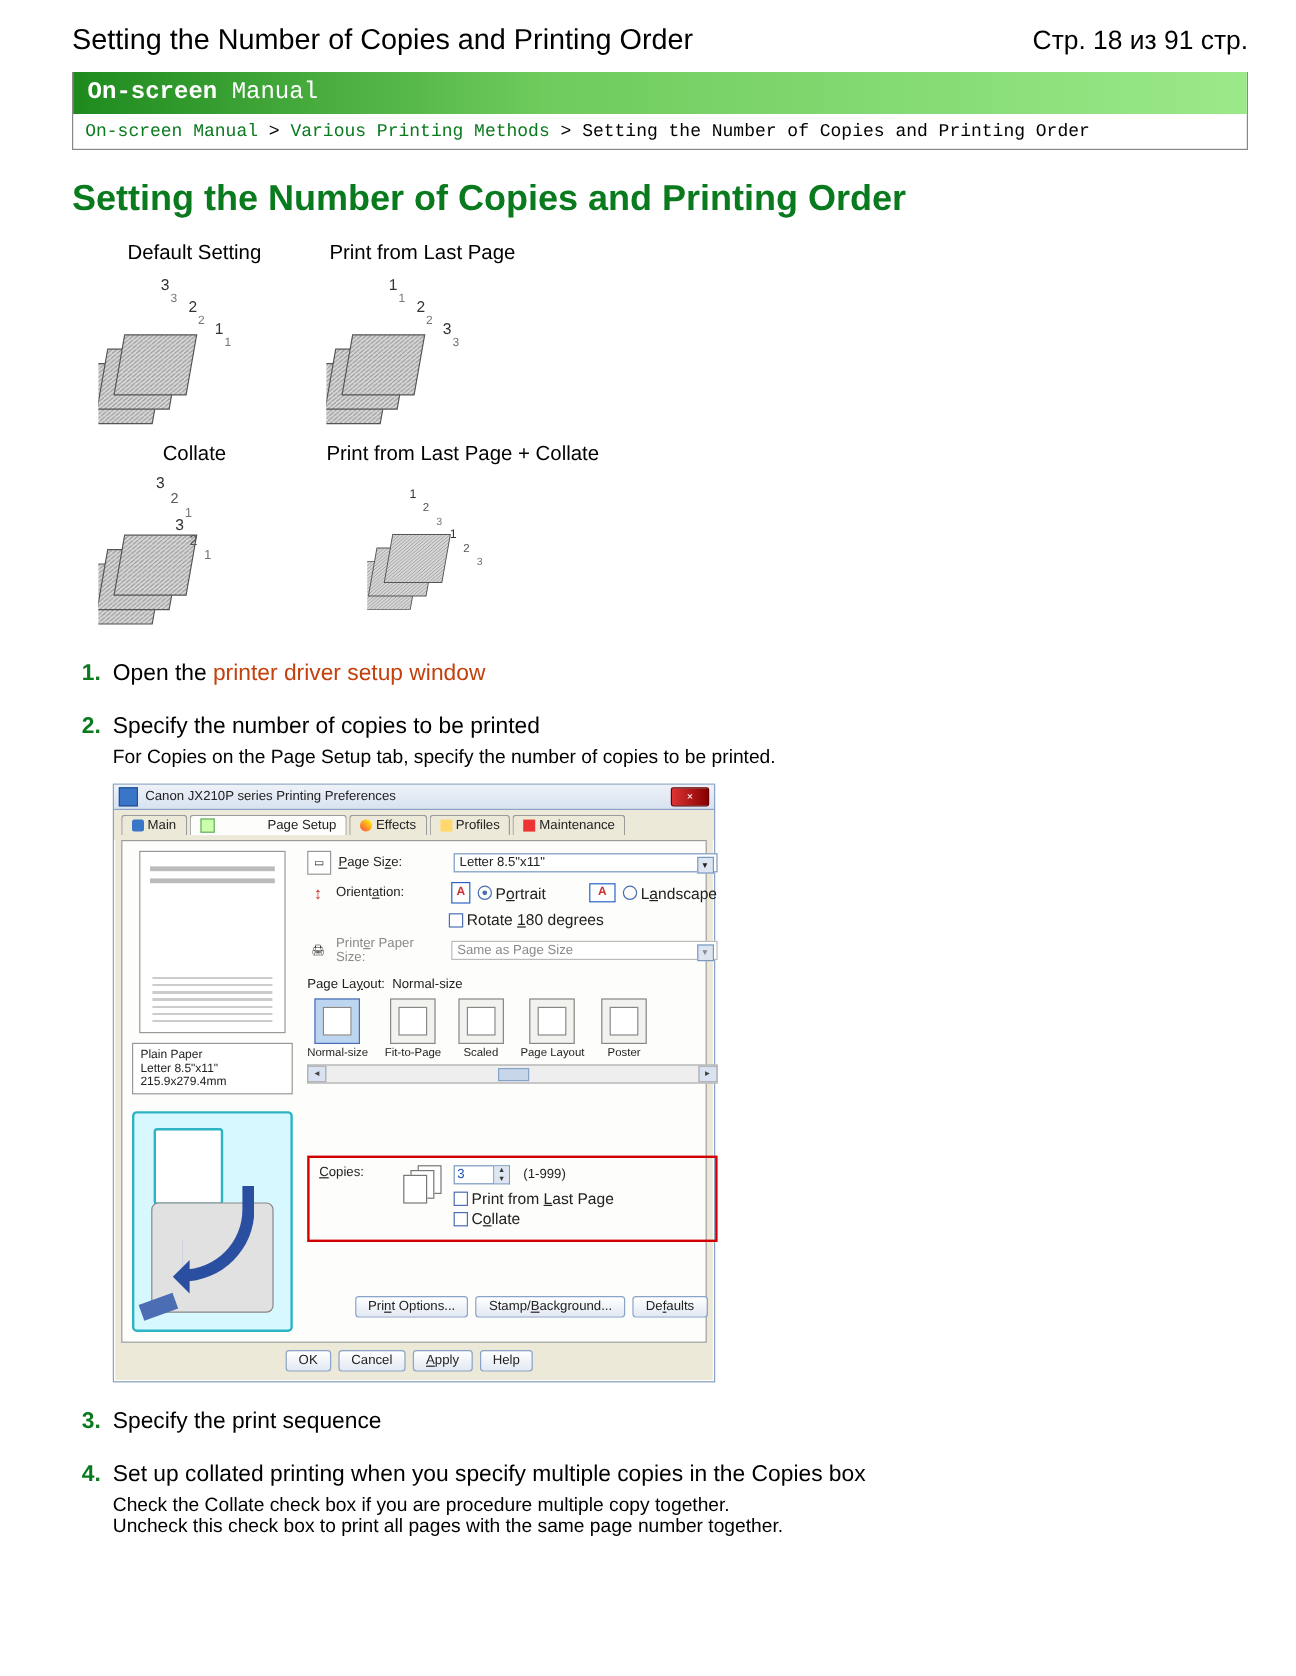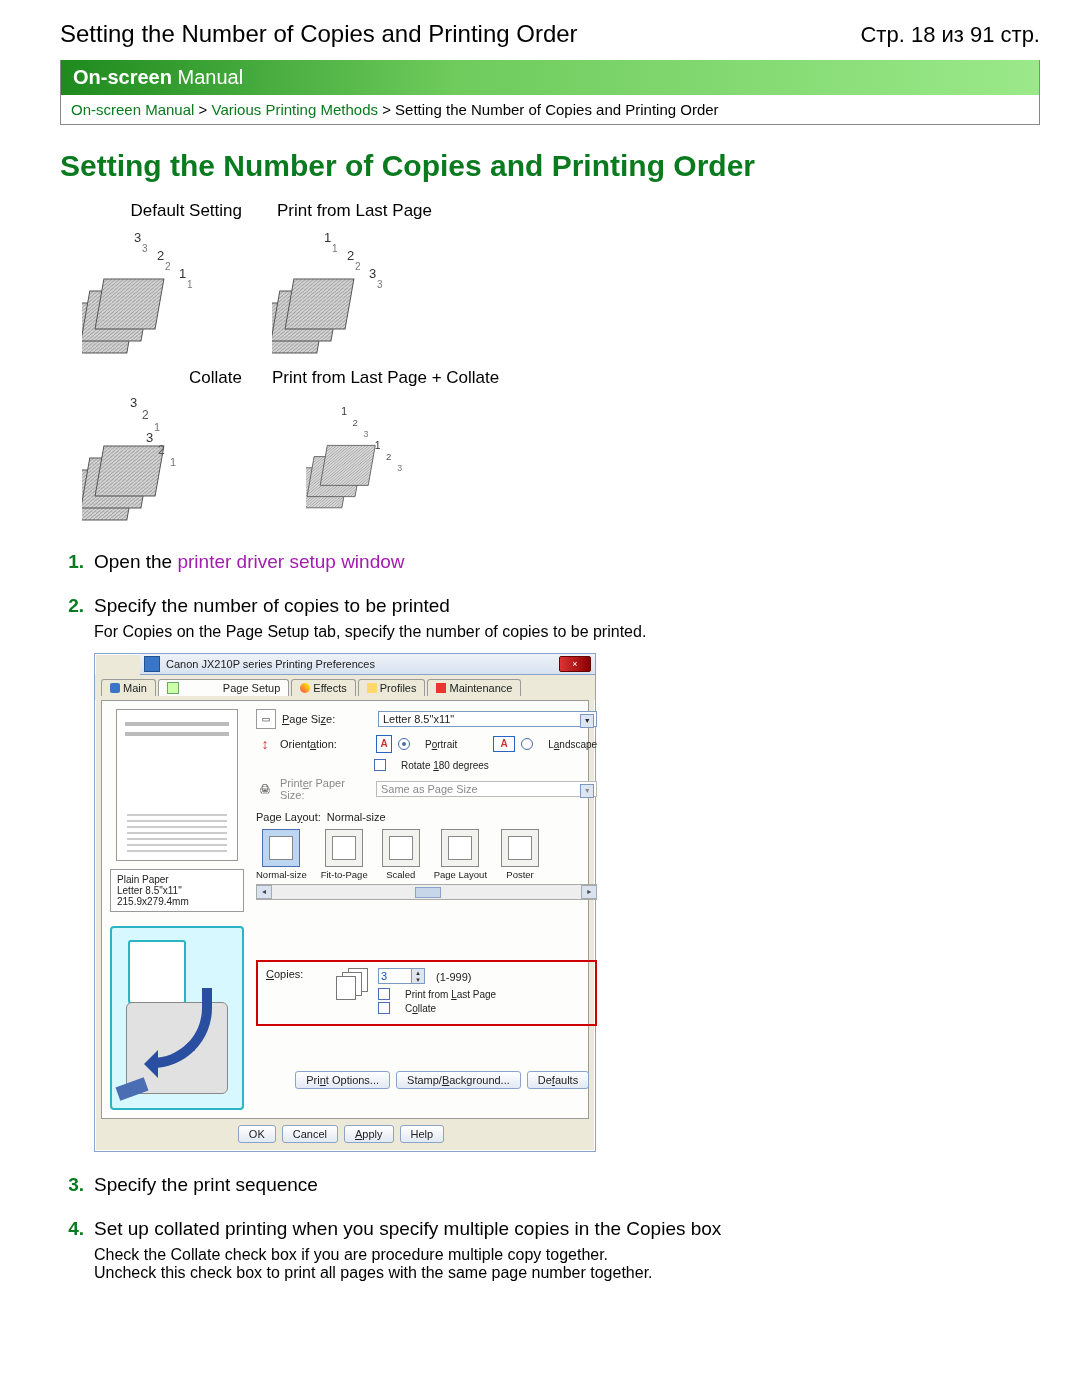--- a/index.html
+++ b/index.html
@@ -23,20 +23,21 @@
   }
   .top-bar .page-num {
     font-size: 22px;
     margin-left: 40px;
   }
   .manual-frame {
     border: 1px solid #888;
     border-top: none;
     padding: 0 0 6px 0;
     margin-bottom: 21px;
+    font-family: Liberation Mono, monospace;
   }
   .manual-head {
     background: linear-gradient(to right, #1e8a1e 0%, #6ecb5c 40%, #9be98a 100%);
     color: #fff;
     font-size: 20px;
     font-weight: bold;
     padding: 6px 12px;
   }
   .breadcrumb {
     font-size: 15px;
@@ -57,21 +58,20 @@
     gap: 30px;
     margin-bottom: 6px;
     margin-left: 22px;
   }
   .option-col {
     text-align: center;
   }
   .option-col .cap {
     font-size: 17px;
     margin-bottom: 6px;
-    text-align: right;
   }
   .stack-svg {
     width: 160px;
     height: 130px;
   }
   .para {
     margin: 18px 0 12px 0;
   }
   .step {
     display: flex;
@@ -86,21 +86,21 @@
     flex: 0 0 24px;
     text-align: right;
   }
   .step-body {
     flex: 1;
   }
   .step-title {
     font-size: 19px;
   }
   .step-title .green-link {
-    color: #a21caf;
+    color: #c2410c;
   }
   .step-desc {
     font-size: 16px;
     margin-top: 6px;
   }
 
   
   .win-dialog {
     width: 500px;
     border: 1px solid #8aa3c8;
@@ -111,21 +111,20 @@
     margin-top: 12px;
     box-shadow: 0 0 0 1px #fff inset;
   }
   .win-title {
     background: linear-gradient(#eef2f8, #d8e2f0);
     border-bottom: 1px solid #8aa3c8;
     display: flex;
     align-items: center;
     padding: 2px 4px;
     font-size: 11px;
-    margin-left: 45px;
   }
   .win-title .wt-icon {
     width: 14px;
     height: 14px;
     background: #3a76c8;
     margin-right: 6px;
     border: 1px solid #23528e;
   }
   .win-title .wt-close {
     margin-left: auto;
@@ -314,24 +313,24 @@
     top: 2px;
     width: 12px;
     height: 12px;
     background: #dce5f0;
     border: 1px solid #7a99c0;
     font-size: 8px;
     text-align: center;
     line-height: 11px;
   }
   .radio-lbl, .chk-lbl {
-    font-size: 10px;
+    font-size: 13px;
     display: flex;
     align-items: center;
-    gap: 15px;
+    gap: 3px;
     text-align: right;
   }
   .radio-dot {
     width: 10px;
     height: 10px;
     border: 1px solid #4a6db3;
     border-radius: 50%;
     display: inline-flex;
     align-items: center;
     justify-content: center;

